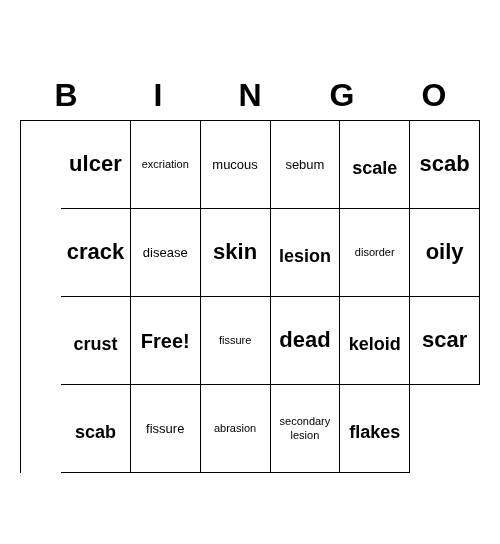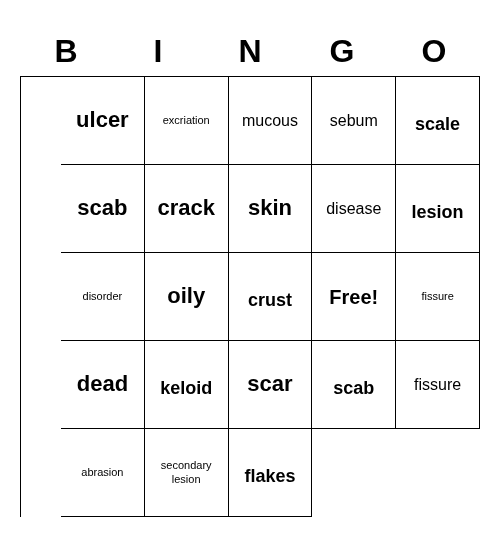--- a/index.html
+++ b/index.html
@@ -31,21 +31,21 @@
 
     .bingo-header-cell {
       font-size: 32px;
       font-weight: bold;
       padding: 6px 0;
       color: #000;
     }
 
     .bingo-grid {
       display: grid;
-      grid-template-columns: repeat(5, 1fr);
+      grid-template-columns: repeat(6, 1fr);
       border-left: 1.5px solid #000;
       border-top: 1.5px solid #000;
       padding-left: 40px;
     }
 
     .bingo-cell {
       border-right: 1.5px solid #000;
       border-bottom: 1.5px solid #000;
       min-height: 88px;
       display: flex;
@@ -65,21 +65,21 @@
       font-weight: bold;
     }
 
     .text-medium {
       font-size: 18px;
       font-weight: bold;
       margin-top: 8px;
     }
 
     .text-small {
-      font-size: 16px;
+      font-size: 13px;
     }
 
     .text-xsmall {
       font-size: 11px;
     }
 
     .free-cell {
       font-size: 20px;
       font-weight: bold;
     }
@@ -111,24 +111,24 @@
       <div class="bingo-cell">
         <span class="text-medium">scale</span>
       </div>
       <div class="bingo-cell">
         <span class="text-large">scab</span>
       </div>
       <div class="bingo-cell">
         <span class="text-large">crack</span>
       </div>
       <div class="bingo-cell">
-        <span class="text-large">skin</span>
+        <span class="text-small">disease</span>
       </div>
       <div class="bingo-cell">
-        <span class="text-small">disease</span>
+        <span class="text-large">skin</span>
       </div>
       <div class="bingo-cell">
         <span class="text-medium">lesion</span>
       </div>
       <div class="bingo-cell">
         <span class="text-xsmall">disorder</span>
       </div>
       <div class="bingo-cell">
         <span class="text-large">oily</span>
       </div>

